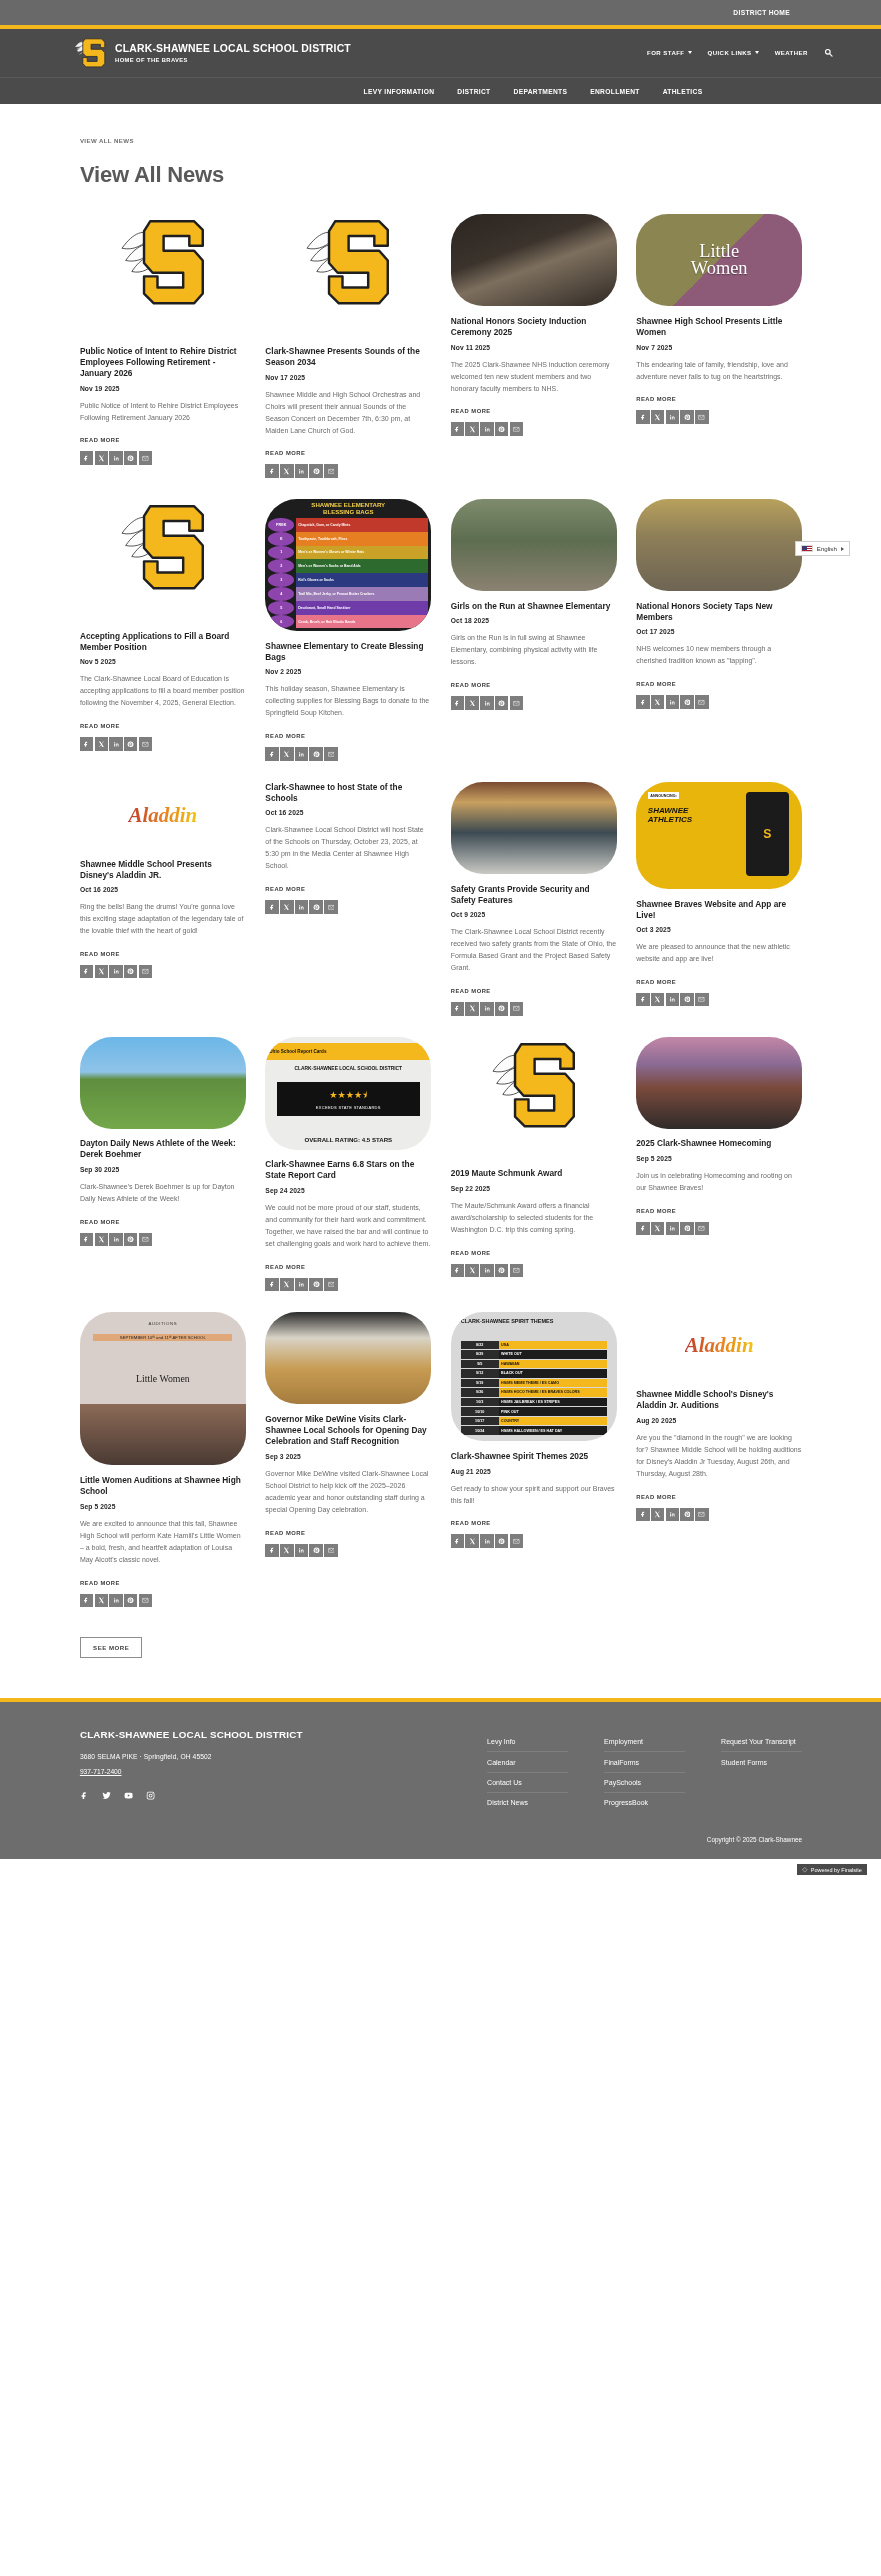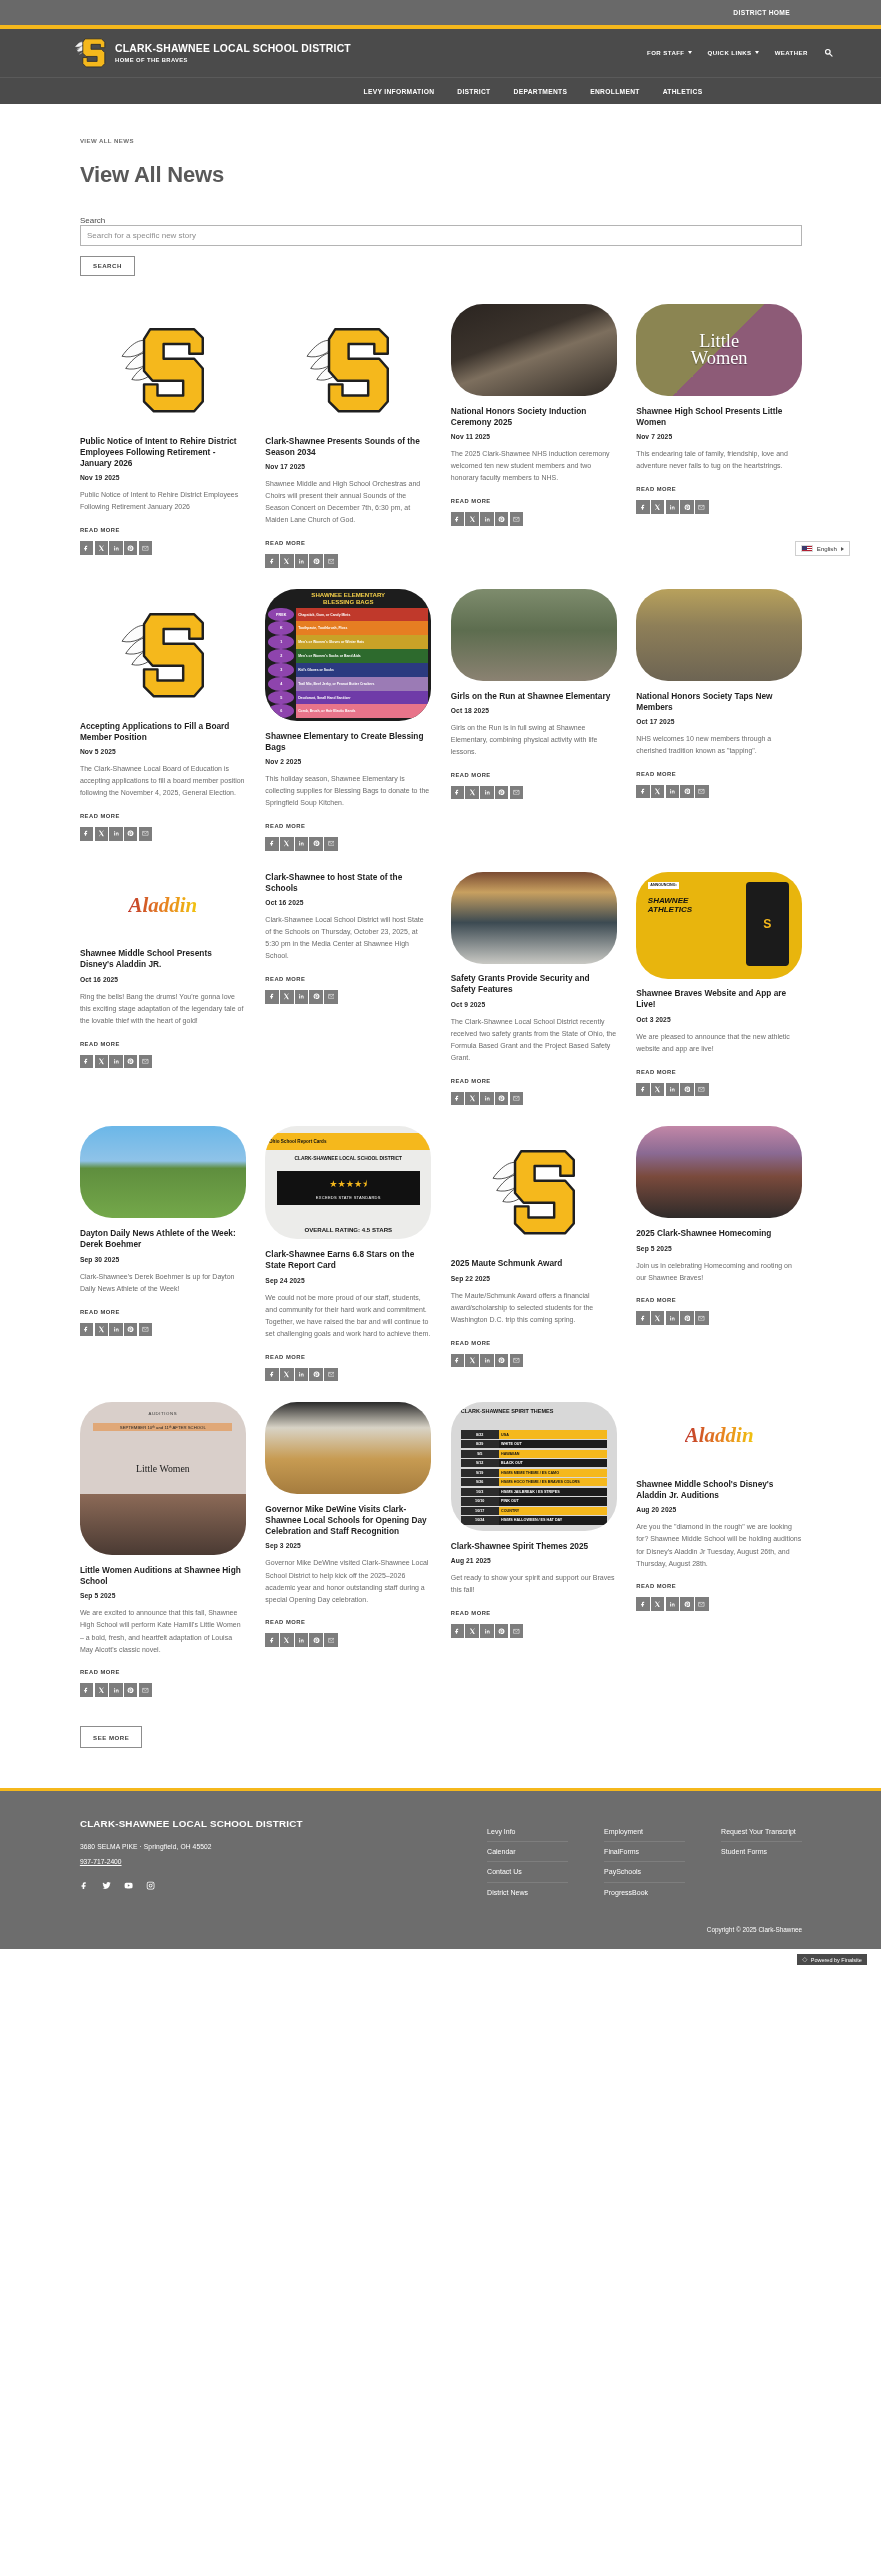--- a/index.html
+++ b/index.html
@@ -171,21 +171,21 @@
   .news-card { padding-bottom: 21px; }
 
   .card-media {
     width: 100%;
     margin-bottom: 9.8px;
     overflow: hidden;
   }
   .card-media.logo-media {
     height: 122px;
     display: flex;
-    align-items: flex-end;
+    align-items: flex-start;
     justify-content: center;
     background: #ffffff;
   }
   .card-media.photo-media { height: 92px; }
 
   .card-title {
     font-size: 8.3px;
     font-weight: bold;
     color: #1f1f1f;
     line-height: 1.33;
@@ -496,27 +496,20 @@
     <li><a href="#">DEPARTMENTS</a></li>
     <li><a href="#">ENROLLMENT</a></li>
     <li><a href="#">ATHLETICS</a></li>
   </ul>
 </nav>
 
 <main class="page-wrap">
   <div class="breadcrumb">VIEW ALL NEWS</div>
   <h1 class="page-title">View All News</h1>
 
-  <div class="search-block">
-    <label class="search-label">Search</label>
-    <input class="search-input" type="text" placeholder="Search for a specific new story" style="">
-    <div>
-      <button class="search-submit">SEARCH</button>
-    </div>
-  </div>
 
   <div class="news-grid" id="news-grid">
   <article class="news-card">
     <div class="card-media logo-media">
 <div class="s-logo">
 <svg viewBox="0 0 150 170" aria-hidden="true">
   <g fill="#fcfcfc" stroke="#3a3a3a" stroke-width="1.4">
     <path d="M8 56 C26 30 46 24 54 36 C44 52 26 60 8 56Z"></path>
     <path d="M14 76 C32 50 52 44 58 56 C50 72 32 80 14 76Z"></path>
     <path d="M24 94 C40 70 58 64 64 74 C56 90 40 98 24 94Z"></path>
@@ -1089,21 +1082,21 @@
 <div class="s-logo">
 <svg viewBox="0 0 150 170" aria-hidden="true">
   <g fill="#fcfcfc" stroke="#3a3a3a" stroke-width="1.4">
     <path d="M8 56 C26 30 46 24 54 36 C44 52 26 60 8 56Z"></path>
     <path d="M14 76 C32 50 52 44 58 56 C50 72 32 80 14 76Z"></path>
     <path d="M24 94 C40 70 58 64 64 74 C56 90 40 98 24 94Z"></path>
   </g>
   <path d="M54 12 L126 12 L140 26 L140 52 L118 52 L118 36 L76 36 L76 60 L126 60 L140 76 L140 130 L126 146 L60 146 L44 130 L44 102 L66 102 L66 120 L108 120 L108 96 L58 96 L44 80 L44 28 Z" fill="#f5b81c" stroke="#1f1f1f" stroke-width="4" stroke-linejoin="round"></path>
 </svg></div>
         </div>
-    <h2 class="card-title">2025 Maute Schmunk Award</h2>
+    <h2 class="card-title">2019 Maute Schmunk Award</h2>
     <div class="card-date">Sep 22 2025</div>
     <p class="card-summary">The Maute/Schmunk Award offers a financial award/scholarship to selected students for the Washington D.C. trip this coming spring.</p>
     <a class="read-more" href="#">READ MORE</a>
     <div class="share-row">
           <span class="share-btn">
             <svg viewBox="0 0 24 24">
               <path d="M15 3h-3a5 5 0 0 0-5 5v3H4v4h3v6h4v-6h3l1-4h-4V8a1 1 0 0 1 1-1h3z"></path>
             </svg>
           </span>
           <span class="share-btn">

